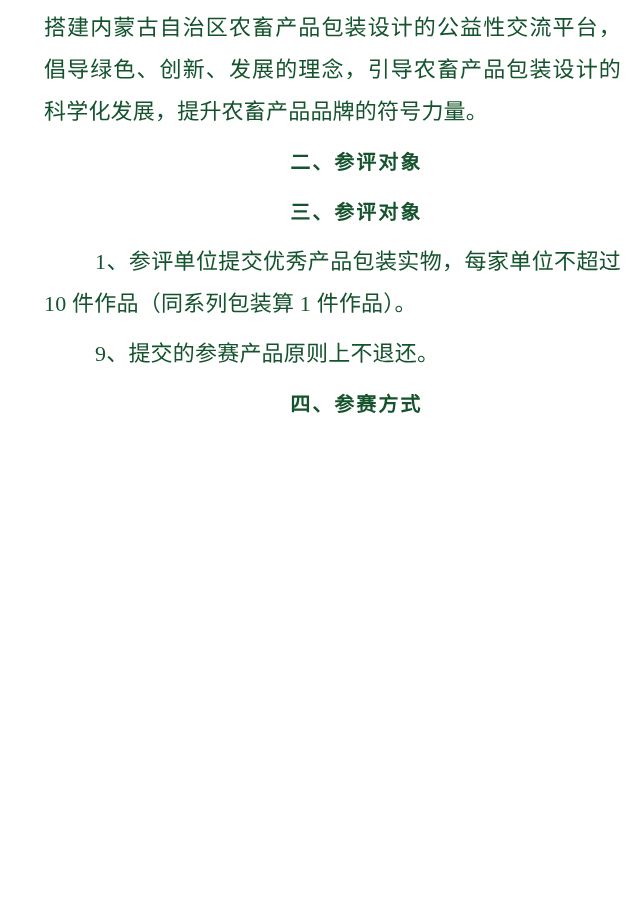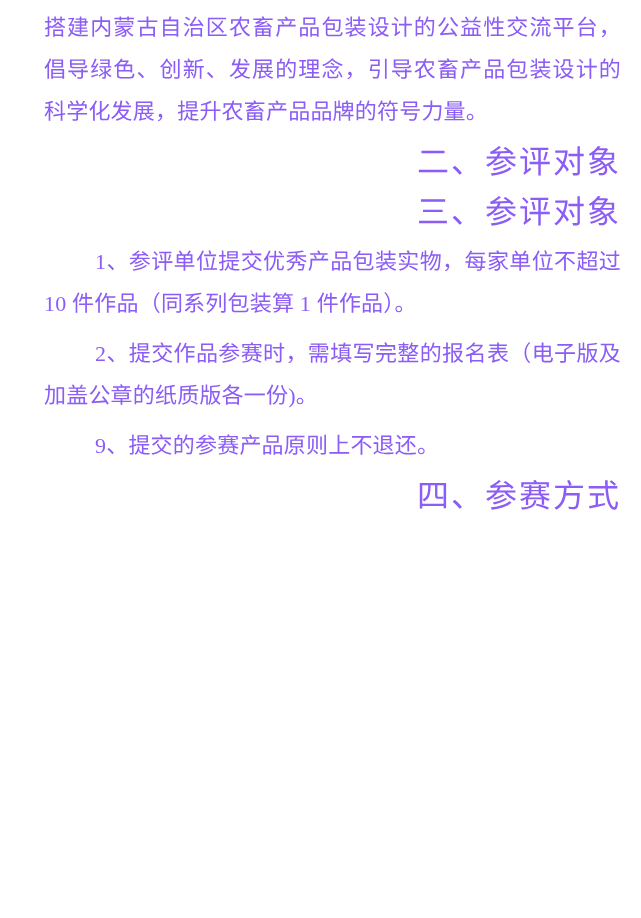--- a/index.html
+++ b/index.html
@@ -9,60 +9,59 @@
   }
   .page {
     position: relative;
     box-sizing: border-box;
     width: 641px;
     height: 918px;
     background: #ffffff;
     padding: 7px 20px 0 44px;
     overflow: hidden;
     font-family: "Liberation Serif", "DejaVu Serif", serif;
-    color: #8b5cf6;
+    color: #14532d;
   }
   .para {
     margin: 0 0 8px 0;
     font-size: 22px;
     line-height: 42px;
     letter-spacing: 0.2px;
     text-align: justify;
     text-align-last: left;
     text-justify: inter-ideograph;
     word-break: break-all;
   }
   .para.indent {
     text-indent: 51px;
   }
   .para.no-indent {
     text-indent: 0;
   }
   .heading {
     margin: 0 0 8px 0;
-    font-size: 32px;
+    font-size: 20px;
     line-height: 42px;
     letter-spacing: 2px;
-    font-weight: normal;
+    font-weight: bold;
     text-indent: 48px;
-    text-align: right;
+    text-align: center;
   }
 </style>
 </head>
 <body>
 
 <div class="page">
   <p class="para no-indent">搭建内蒙古自治区农畜产品包装设计的公益性交流平台，倡导绿色、创新、发展的理念，引导农畜产品包装设计的科学化发展，提升农畜产品品牌的符号力量。</p>
 
   <p class="heading">二、参评对象</p>
 
 
   <p class="heading">三、参评对象</p>
 
 
   <p class="para indent">1、参评单位提交优秀产品包装实物，每家单位不超过 10 件作品（同系列包装算 1 件作品）。</p>
 
-  <p class="para indent">2、提交作品参赛时，需填写完整的报名表（电子版及加盖公章的纸质版各一份)。</p>
 
   <p class="para indent">9、提交的参赛产品原则上不退还。</p>
 
   <p class="heading">四、参赛方式</p>
 </div>
 
 </body></html>

